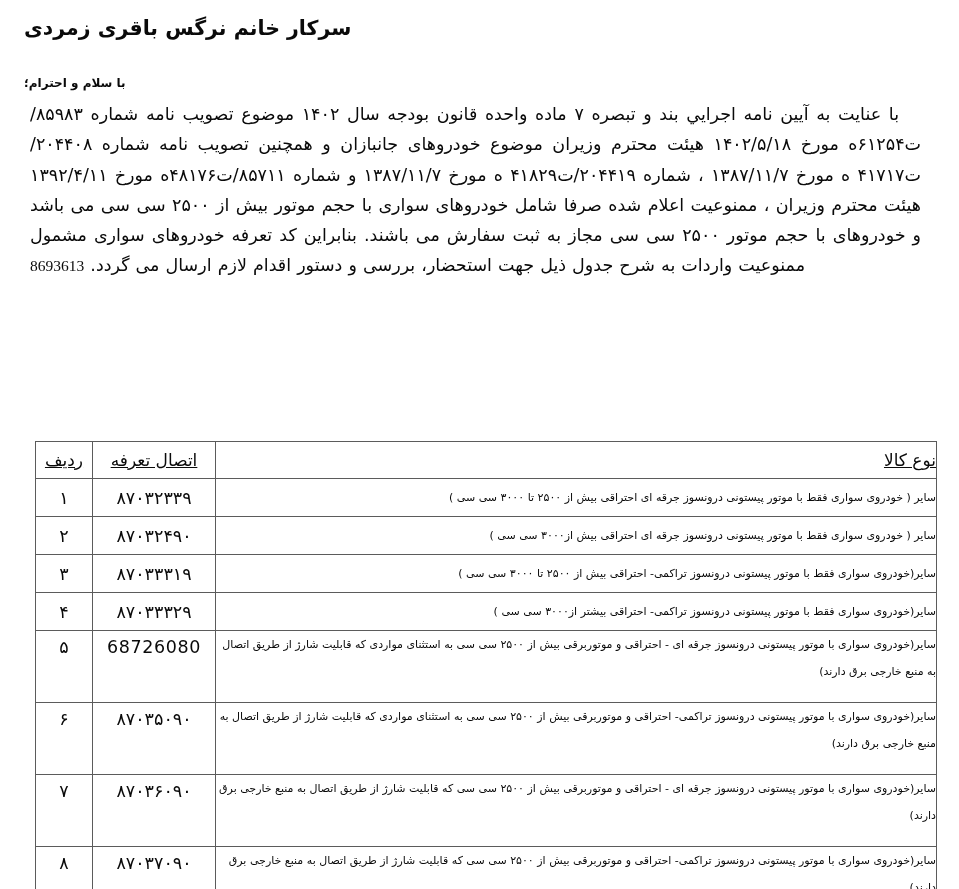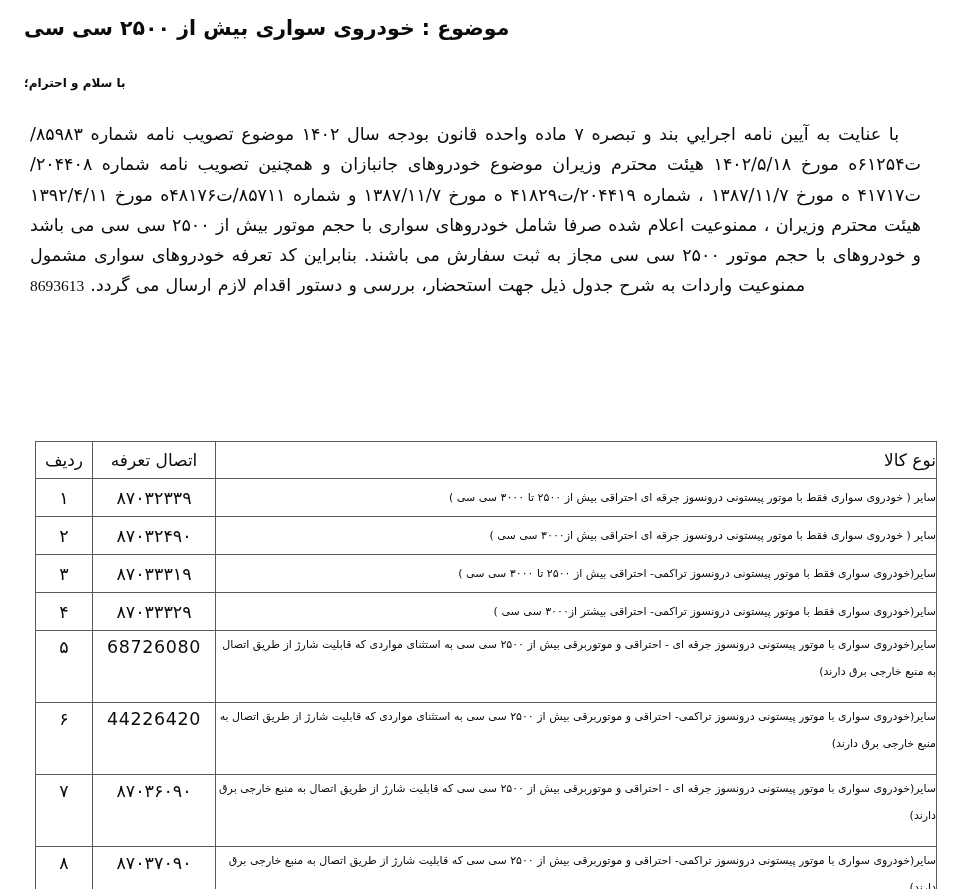--- a/index.html
+++ b/index.html
@@ -48,21 +48,21 @@
     font-weight: bold;
     font-size: 12px;
     line-height: 24px;
     text-align: left;
     direction: rtl;
     unicode-bidi: plaintext;
   }
 
   
   .body-para {
-    margin-top: 24px;
+    margin-top: 4px;
     padding: 0 38px 0 30px;
     font-size: 17.5px;
     line-height: 30.3px;
     text-align: justify;
     text-align-last: left;
     direction: rtl;
     unicode-bidi: plaintext;
     word-spacing: 0.5px;
   }
   .body-para .indent {
@@ -99,20 +99,21 @@
   col.c-row   { width: 57px;  }
   col.c-code  { width: 123px; }
   col.c-desc  { width: 721px; }
 
   th.h-cell {
     height: 36px;
     font-size: 17px;
     text-align: center;
     direction: rtl;
     unicode-bidi: plaintext;
+    text-decoration: underline;
   }
   th.h-desc { text-align: right; }
 
   td.cell-row {
     text-align: center;
     font-size: 17.5px;
     direction: rtl;
     unicode-bidi: plaintext;
   }
   td.cell-code {
@@ -137,21 +138,21 @@
   tr.r-2line td.cell-row,
   tr.r-2line td.cell-code { vertical-align: top; padding-top: 6px; }
   tr.r-2line td.cell-desc { vertical-align: top; }
 </style>
 </head>
 <body>
 
 <div class="page">
 
   <div class="header-block">
-    <div class="header-line">موضوع : خودروی سواری بیش از ۲۵۰۰ سی سی</div>
+    <div class="header-line">سركار خانم نرگس باقری زمردی</div>
   </div>
 
   <div class="salutation">با سلام و احترام؛</div>
 
   <div class="body-para"><span class="indent"></span><span>با عنايت به آيين نامه اجرايي بند و تبصره ۷ ماده واحده قانون بودجه سال ۱۴۰۲ موضوع تصويب نامه شماره ۸۵۹۸۳/ت۶۱۲۵۴ه مورخ ۱۴۰۲/۵/۱۸ هيئت محترم وزيران موضوع خودروهای جانبازان و همچنين تصويب نامه شماره ۲۰۴۴۰۸/ت۴۱۷۱۷ ه مورخ ۱۳۸۷/۱۱/۷ ، شماره ۲۰۴۴۱۹/ت۴۱۸۲۹ ه مورخ ۱۳۸۷/۱۱/۷ و شماره ۸۵۷۱۱/ت۴۸۱۷۶ه مورخ ۱۳۹۲/۴/۱۱ هيئت محترم وزيران ، ممنوعيت اعلام شده صرفا شامل خودروهای سواری با حجم موتور بیش از ۲۵۰۰ سی سی می باشد و خودروهای با حجم موتور ۲۵۰۰ سی سی مجاز به ثبت سفارش می باشند. بنابراين کد تعرفه خودروهای سواری مشمول ممنوعیت واردات به شرح جدول ذیل جهت استحضار، بررسی و دستور اقدام لازم ارسال می گردد.</span> <span class="latin-num">8693613</span></div>
 
   <div class="tbl-wrap">
     <table class="tariff">
       <colgroup>
         <col class="c-desc">
@@ -186,21 +187,21 @@
           <td class="cell-code">۸۷۰۳۳۳۲۹</td>
           <td class="cell-row">۴</td>
         </tr>
         <tr class="r-2line">
           <td class="cell-desc">ساير(خودروی سواری با موتور پیستونی درونسوز جرقه ای - احتراقی و موتوربرقی بیش از ۲۵۰۰ سی سی به استثنای مواردی که قابلیت شارژ از طریق اتصال به منبع خارجی برق دارند)</td>
           <td class="cell-code">68726080</td>
           <td class="cell-row">۵</td>
         </tr>
         <tr class="r-2line">
           <td class="cell-desc">ساير(خودروی سواری  با موتور پیستونی درونسوز تراکمی- احتراقی و موتوربرقی بیش از ۲۵۰۰ سی سی به استثنای مواردی که قابلیت شارژ از طریق اتصال به منبع خارجی برق دارند)</td>
-          <td class="cell-code">44226420</td>
+          <td class="cell-code">۸۷۰۳۵۰۹۰</td>
           <td class="cell-row">۶</td>
         </tr>
         <tr class="r-2line">
           <td class="cell-desc">ساير(خودروی سواری با موتور پیستونی درونسوز جرقه ای - احتراقی و موتوربرقی بیش از ۲۵۰۰ سی سی که قابلیت شارژ از طریق اتصال به منبع خارجی برق دارند)</td>
           <td class="cell-code">۸۷۰۳۶۰۹۰</td>
           <td class="cell-row">۷</td>
         </tr>
         <tr class="r-2line">
           <td class="cell-desc">ساير(خودروی سواری با موتور پیستونی درونسوز تراکمی- احتراقی و موتوربرقی بیش از ۲۵۰۰ سی سی که قابلیت شارژ از طریق اتصال به منبع خارجی برق دارند)</td>
           <td class="cell-code">۸۷۰۳۷۰۹۰</td>

